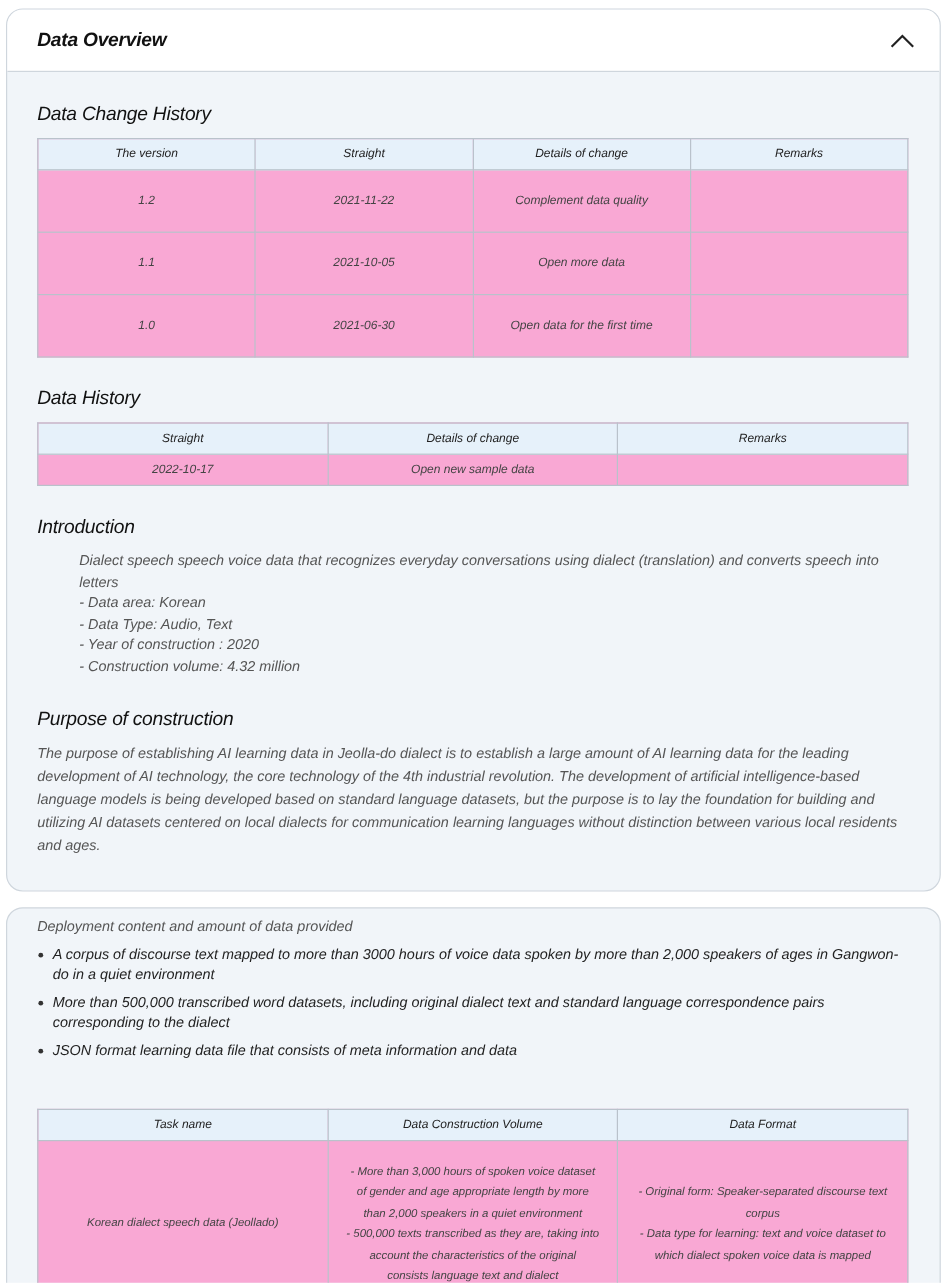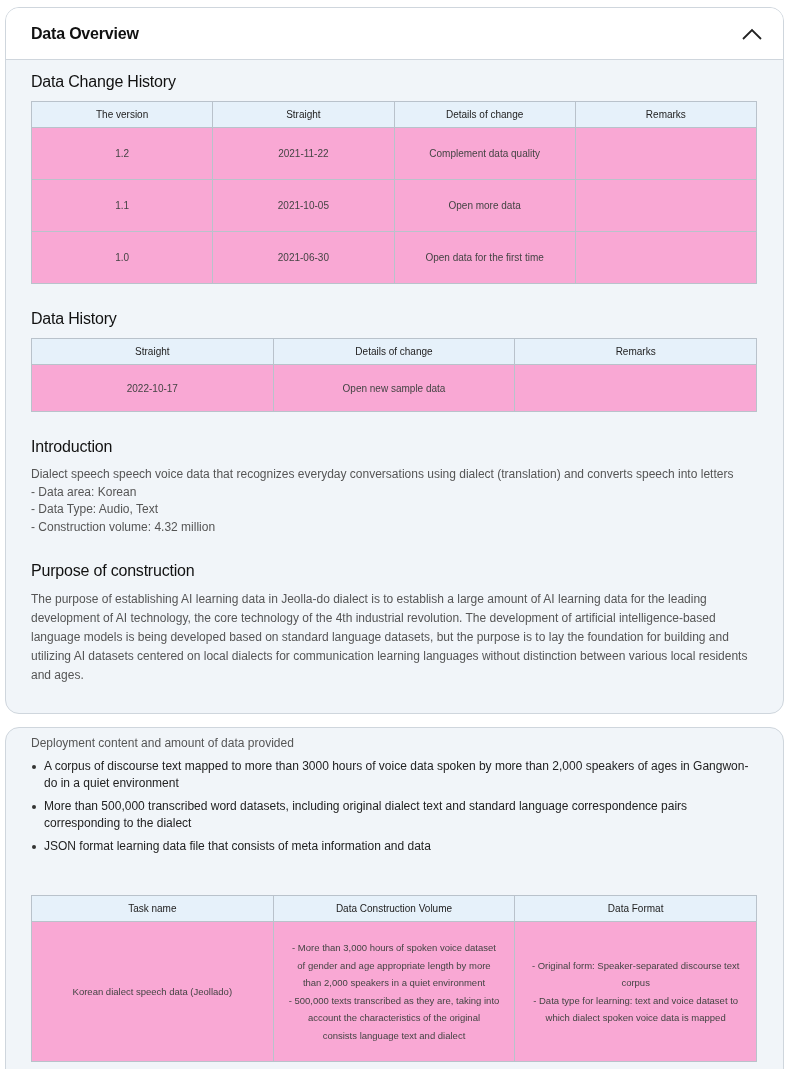--- a/index.html
+++ b/index.html
@@ -1,33 +1,33 @@
 <!DOCTYPE html>
 <html><head>
 <meta charset="utf-8">
 <style>
   * { box-sizing: border-box; margin: 0; padding: 0; }
   html, body { width: 789px; height: 1069px; background: #ffffff; font-family: "Liberation Sans", "DejaVu Sans", sans-serif; color: #222; }
   body { padding: 7px 5px 0 5px; position: relative; }
-  .panel { border: 1px solid #cfd6dd; border-radius: 14px; background: #f1f5f9; overflow: hidden; }
+  .panel { border: 1px solid #cfd6dd; border-radius: 14px; background: #f1f5f9; overflow: hidden; font-style: italic; }
   .panel + .panel { margin-top: 13px; }
   .panel-header { height: 52px; background: #ffffff; border-bottom: 1px solid #cfd6dd; display: flex; align-items: center; justify-content: space-between; padding: 0 20px 0 25px; }
   .panel-title { font-size: 16px; font-weight: bold; color: #111; letter-spacing: -0.2px; }
   .chev { width: 22px; height: 22px; display: flex; align-items: center; justify-content: center; cursor: pointer; }
   .panel-body { padding: 0 26px 0 25px; }
-  #p1 .panel-body { padding-top: 13px; padding-bottom: 28px; }
+  #p1 .panel-body { padding-top: 27px; padding-bottom: 28px; }
   #p2 .panel-body { padding-top: 8px; padding-bottom: 26px; }
   h3 { font-size: 16px; font-weight: normal; color: #111; margin-bottom: 10px; letter-spacing: -0.2px; }
   .sec + .sec { margin-top: 26px; }
   table { width: 100%; border-collapse: collapse; background: #f9a8d4; table-layout: fixed; }
   th, td { border: 1px solid #b9c2cb; font-size: 10px; text-align: center; vertical-align: middle; }
   th { background: #e6f1fa; color: #222; font-weight: normal; height: 26px; }
   td { color: #444; height: 52px; }
-  .tbl-b td { height: 47px; }
-  .intro p { font-size: 12px; color: #555; line-height: 17.6px; }
+  .tbl-b td { height: 26px; }
+  .intro p { font-size: 12px; color: #555; line-height: 17.6px; margin-left: 35px; }
   .purpose p { font-size: 12px; color: #555; line-height: 19px; }
   .lead { font-size: 12px; color: #555; margin-bottom: 8px; }
   ul.bul { list-style: none; margin-bottom: 40px; }
   ul.bul li { font-size: 12px; color: #222; line-height: 17px; padding-left: 13px; position: relative; margin-bottom: 6px; }
   ul.bul li .dot { position: absolute; left: 1px; top: 7px; width: 4px; height: 4px; background: #333; border-radius: 50%; }
   .tbl-c th { height: 26px; }
   .tbl-c td { height: 140px; font-size: 9.5px; line-height: 17.5px; padding: 4px 5px; }
   .tbl-c td div { text-align: center; }
 </style>
 </head>
@@ -95,20 +95,21 @@
           </tr>
         </tbody>
       </table>
     </div>
 
     <div class="sec intro">
       <h3>Introduction</h3>
       <p>Dialect speech speech voice data that recognizes everyday conversations using dialect (translation) and converts speech into letters</p>
       <p>- Data area: Korean</p>
       <p>- Data Type: Audio, Text</p>
+      <p>- Year of construction : 2020</p>
       <p>- Construction volume: 4.32 million</p>
     </div>
 
     <div class="sec purpose">
       <h3>Purpose of construction</h3>
       <p>The purpose of establishing AI learning data in Jeolla-do dialect is to establish a large amount of AI learning data for the leading development of AI technology, the core technology of the 4th industrial revolution. The development of artificial intelligence-based language models is being developed based on standard language datasets, but the purpose is to lay the foundation for building and utilizing AI datasets centered on local dialects for communication learning languages without distinction between various local residents and ages.</p>
     </div>
   </div>
 </div>
 

